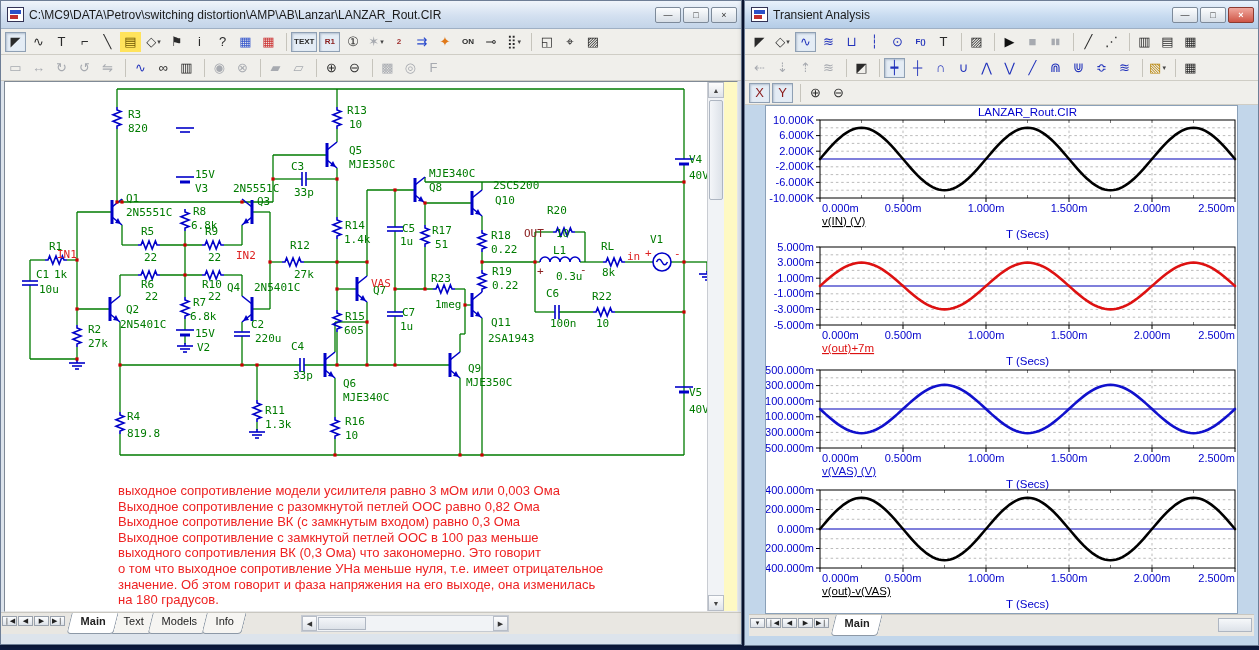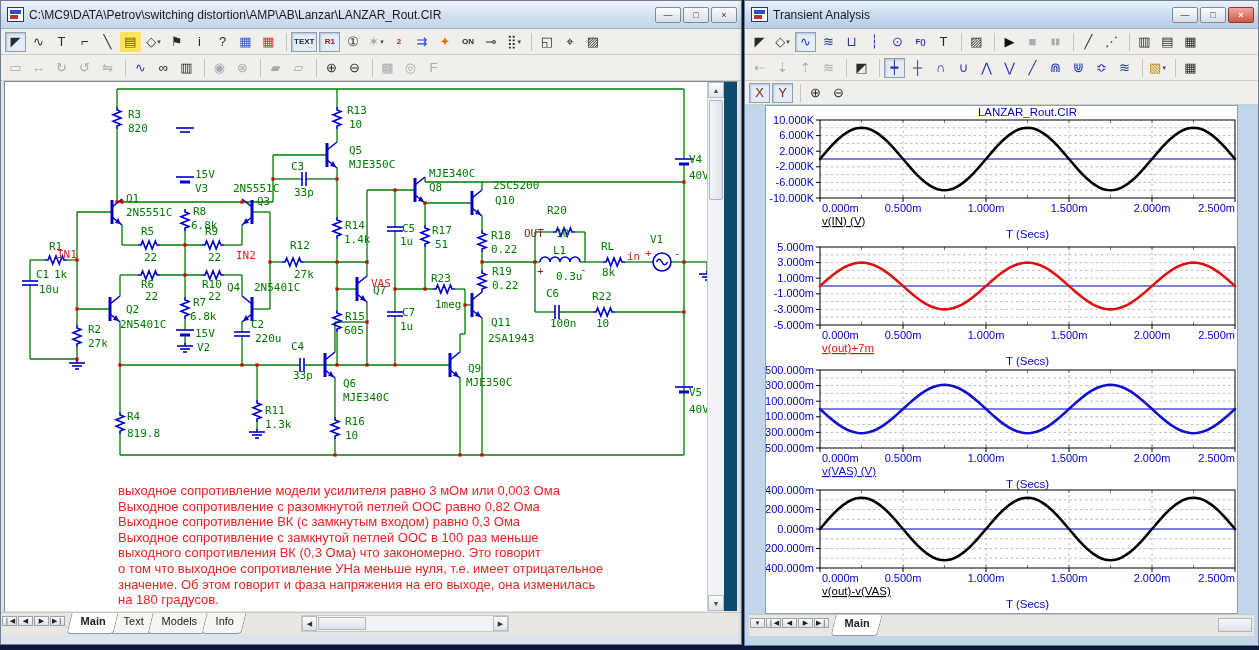--- a/index.html
+++ b/index.html
@@ -20,21 +20,21 @@
           text-align:center; color:#333; background:linear-gradient(#fcfdfe,#d7dee6); cursor:default; }
   .wbtn.close-active { background:linear-gradient(#f0a89e,#cf5546); color:#fff; border-color:#8c3a30; font-weight:bold; }
   .toolbar { display:flex; align-items:center; padding:1px 3px; background:#f0efeb; border-bottom:1px solid #cfcdc5; min-height:26px; }
   .ti { min-width:21px; height:20px; display:inline-flex; align-items:center; justify-content:center;
         font-size:13px; color:#2a2a2a; border:1px solid transparent; margin:0 1px; cursor:default; background:transparent; }
   .ti.sm { font-size:8px; font-weight:bold; letter-spacing:0; padding:0 2px; }
   .ti.p { border:1px solid #8fa0b4; background:#e4ecf5; box-shadow:inset 1px 1px 2px rgba(90,110,140,.35); }
   .ti.d { color:#a7aab0; }
   .tsep { width:7px; height:18px; border-right:1px solid #c6c4bc; margin:0 3px 0 0; }
   .caret { font-size:7px; margin-left:1px; color:#444; }
-  .client { position:relative; background:#0c4a6e; }
+  .client { position:relative; background:#fef9c3; }
   #lclient { margin:0 3px; height:531px; border:1px solid #808a96; border-right-color:#e8e8e8; border-bottom-color:#e8e8e8; display:flex; }
   #schwrap { width:702px; height:529px; overflow:hidden; background:#fff; }
   .vscroll { width:17px; background:#f1f3f6; border-left:1px solid #c9ccd2; display:flex; flex-direction:column; }
   .sarrow { height:16px; background:linear-gradient(#fdfdfd,#dfe3e9); border:1px solid #b7bdc7; font-size:7px; text-align:center; line-height:15px; color:#444; }
   .sthumb { height:100px; margin:2px 1px; background:linear-gradient(90deg,#f4f6f9,#dde2e9); border:1px solid #aeb6c2; border-radius:2px; }
   .sspace { flex:1; }
   .bottombar { height:22px; display:flex; align-items:stretch; background:#e9e7e2; border-top:1px solid #c9c7c0; position:relative; font-size:11px; }
   .navbtn { width:15px; border:1px solid #9aa2ad; background:linear-gradient(#fcfdfe,#dde2e8); font-size:7px;
             display:inline-flex; align-items:center; justify-content:center; color:#222; margin:1px 0 1px 1px; }
   .tabs { display:flex; align-items:stretch; margin-left:4px; }

